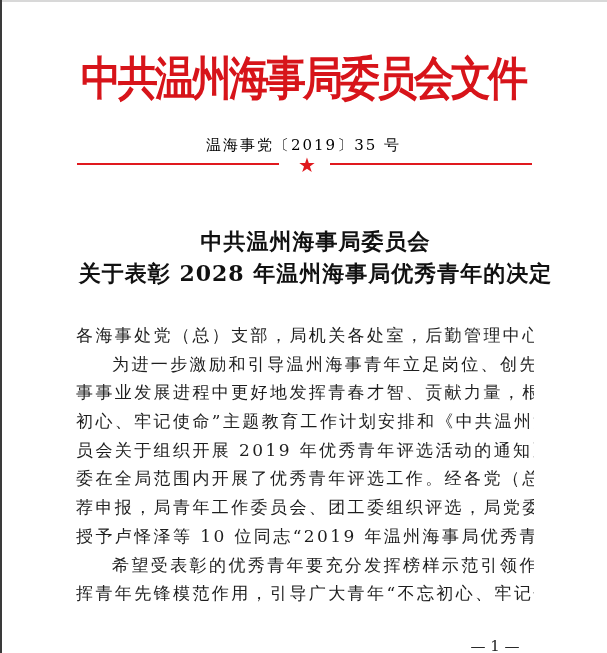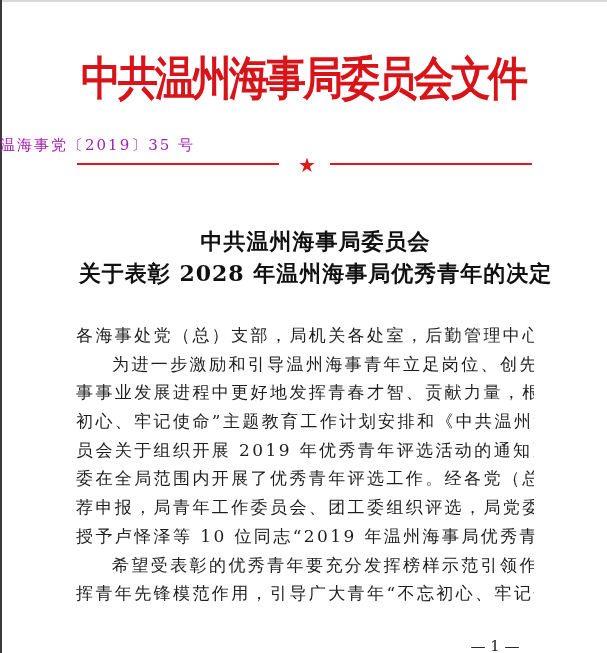--- a/index.html
+++ b/index.html
@@ -9,22 +9,22 @@
   }
   .frame-top { position:absolute; left:0; top:0; width:607px; height:2px; background:#d8d8d8; }
   .frame-left { position:absolute; left:0; top:0; width:2px; height:653px; background:#3a3a3a; }
   .doc-header {
     position:absolute; left:78px; top:50px; width:450px; height:56px;
     color:#d7141a; font-family:"DejaVu Serif","Liberation Serif",serif; font-weight:bold;
     font-size:40px; line-height:56px; letter-spacing:-3px; white-space:nowrap;
     transform:scaleY(1.15); transform-origin:center; text-align:center;
   }
   .doc-number {
-    position:absolute; left:0; width:607px; top:135px; 
-    font-size:15px; color:#a21caf; letter-spacing:2px; line-height:20px;
+    position:absolute; left:0; width:607px; top:135px; text-align:center;
+    font-size:15px; color:#000000; letter-spacing:2px; line-height:20px;
   }
   .red-line { position:absolute; top:163px; height:2px; background:#e0191e; }
   .red-line.left { left:77px; width:202px; }
   .red-line.right { left:330px; width:202px; }
   .star { position:absolute; left:296px; top:154px; width:22px; height:22px; color:#e0191e; font-size:20px; line-height:22px; text-align:center; }
   .title {
     position:absolute; left:12px; width:607px; text-align:center; font-weight:bold;
     font-size:22px; color:#111; line-height:30px; letter-spacing:1px;
   }
   .title.l1 { top:226px; }

